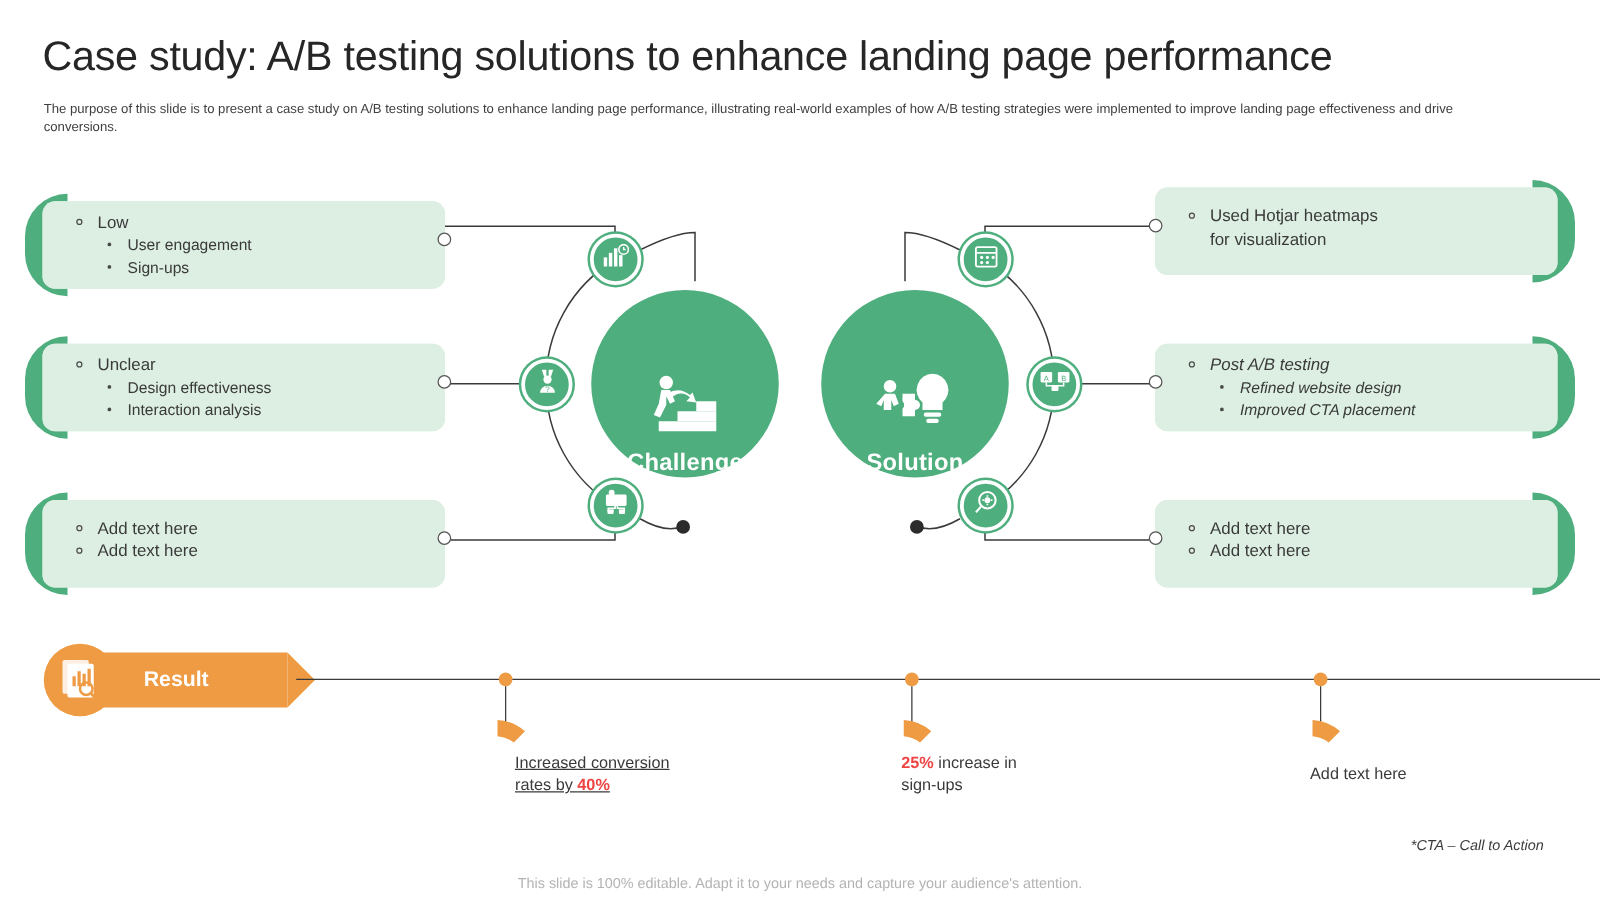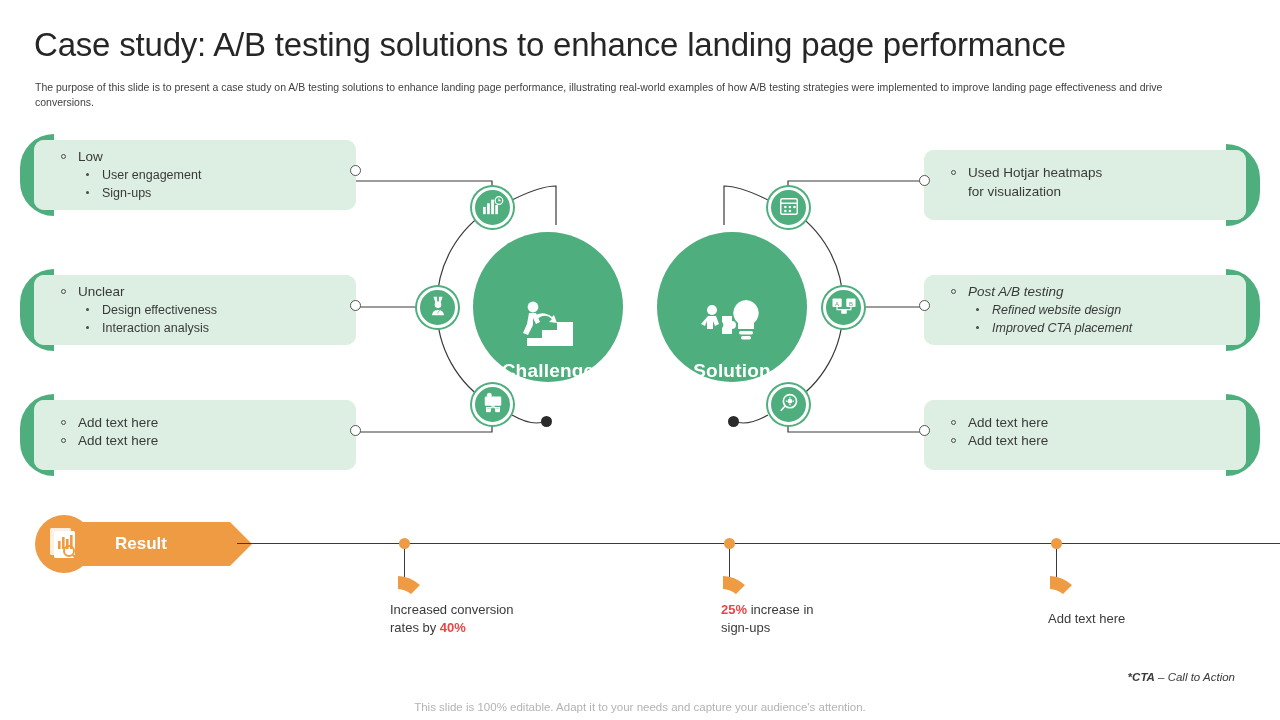--- a/index.html
+++ b/index.html
@@ -99,21 +99,21 @@
   .tl-dot{position:absolute;width:11px;height:11px;border-radius:50%;background:#ee9b44;top:538px;}
   .tl-stem{position:absolute;width:1px;background:#3a3a3a;top:549px;height:36px;}
 
   .ring{position:absolute;width:80px;height:80px;}
   .res-text{position:absolute;font-size:13px;line-height:18px;color:#3a3a3a;}
   .res-text b{font-weight:bold;color:#ef4444;margin-top:44px;}
 
   .cta{
     position:absolute;right:45px;top:671px;font-size:11.5px;font-style:italic;color:#3a3a3a;
   }
-  .cta b{font-weight:bold;margin-left:34px;}
+  .cta b{font-weight:normal;margin-left:34px;}
   .footer{
     position:absolute;left:0;right:0;top:701px;text-align:center;
     font-size:11.5px;color:#b3b3b3;
   }
 </style>
 </head>
 <body>
 
 <div class="slide">
 
@@ -140,21 +140,21 @@
 
     <path d="M 936 432 L 788 432 L 788 405" fill="none" stroke="#3a3a3a" stroke-width="1.2"></path>
 
     <path d="M 512 415 Q 533 427 546 421" fill="none" stroke="#3a3a3a" stroke-width="1.2"></path>
     <path d="M 768 415 Q 747 427 734 421" fill="none" stroke="#3a3a3a" stroke-width="1.2"></path>
 
     <path d="M 512 200 Q 540 186 556 186 L 556 225" fill="none" stroke="#3a3a3a" stroke-width="1.2"></path>
     <path d="M 768 200 Q 740 186 724 186 L 724 225" fill="none" stroke="#3a3a3a" stroke-width="1.2"></path>
   </svg>
 
-  <div class="box l tall" style="top:140px;">
+  <div class="box l tall" style="top:161px;">
     <div class="accent"></div>
     <div class="inner">
       <div class="hd">Low</div>
       <div class="sub">User engagement</div>
       <div class="sub">Sign-ups</div>
     </div>
     <div class="knob" style="left:316px;top:25px;"></div>
   </div>
 
   <div class="box l tall" style="top:275px;">
@@ -327,21 +327,21 @@
   <div class="timeline"></div>
 
   <div class="tl-dot" style="left:399px;"></div>
   <div class="tl-stem" style="left:404px;"></div>
   <div class="ring" style="left:358px;top:572px;">
     <svg width="80" height="80" viewBox="0 0 80 80">
       <path d="M40 4 a36 36 0 1 0 0 72 a36 36 0 1 1 0 -72 z" fill="#ee9b44"></path>
       <path d="M40 4 a36 36 0 0 1 22 9 l-9 9 a24 24 0 0 0 -13 -5 z" fill="#ee9b44"></path>
     </svg>
   </div>
-  <div class="res-text" style="left:390px;top:601px;width:160px;">
+  <div class="res-text" style="left:412px;top:601px;width:160px;text-decoration:underline;">
     <span>Increased conversion</span><br>
     <span>rates by </span><b>40%</b>
   </div>
 
   <div class="tl-dot" style="left:724px;"></div>
   <div class="tl-stem" style="left:729px;"></div>
   <div class="ring" style="left:683px;top:572px;">
     <svg width="80" height="80" viewBox="0 0 80 80">
       <path d="M40 4 a36 36 0 1 0 0 72 a36 36 0 1 1 0 -72 z" fill="#ee9b44"></path>
       <path d="M40 4 a36 36 0 0 1 22 9 l-9 9 a24 24 0 0 0 -13 -5 z" fill="#ee9b44"></path>

